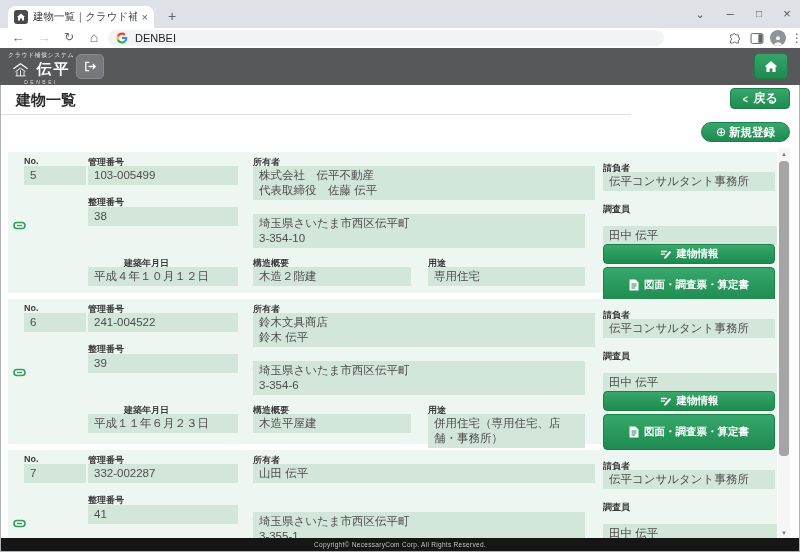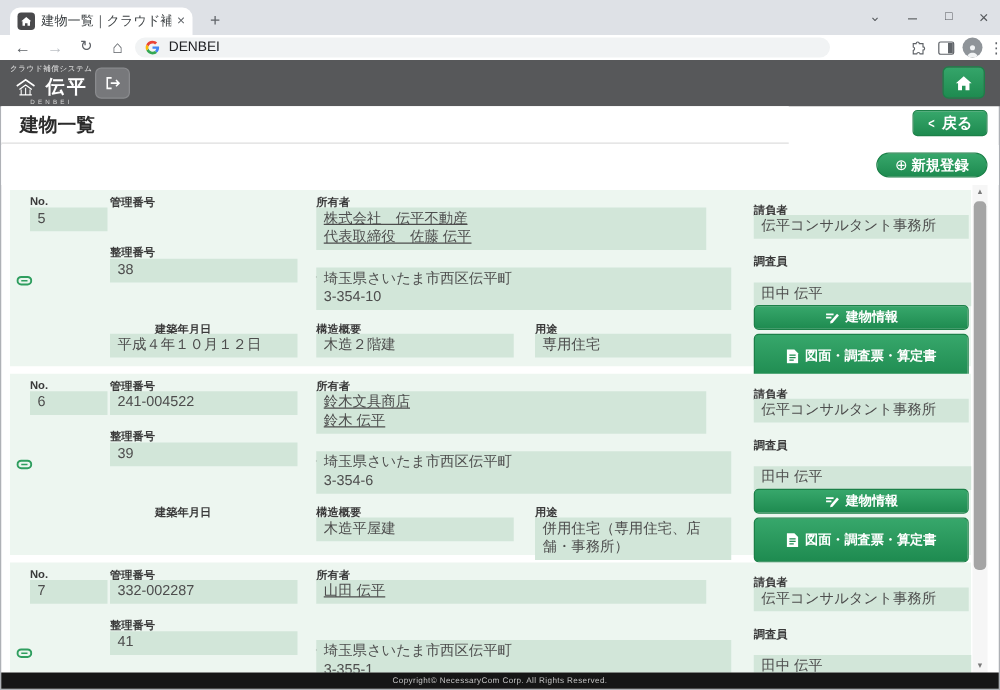--- a/index.html
+++ b/index.html
@@ -53,21 +53,21 @@
   .card.c2 { height: 145px; }
   .card.c3 { height: 141px; }
   .lbl { position: absolute; font-size: 9px; font-weight: bold; color: #3a3a3a; white-space: nowrap; }
   .fv { position: absolute; background: #d2e6d9; font-size: 11.5px; color: #4d4d4d; line-height: 15px; padding: 2px 6px; min-height: 18px; white-space: pre-line; }
   .lnk-icon { position: absolute; left: 5px; top: 64px; cursor: pointer; }
 
   .p-no-l { left: 16px; top: 4px; }        .p-no { left: 16px; top: 14px; width: 62px; }
   .p-kanri-l { left: 80px; top: 4px; }     .p-kanri { left: 80px; top: 14px; width: 150px; }
   .p-seiri-l { left: 80px; top: 44px; }    .p-seiri { left: 80px; top: 55px; width: 150px; }
   .p-built-l { left: 80px; top: 105px; padding-left: 36px; }   .p-built { left: 80px; top: 115px; width: 150px; }
-  .p-owner-l { left: 245px; top: 4px; }    .p-owner { left: 245px; top: 14px; width: 312px; text-decoration: underline; }
+  .p-owner-l { left: 245px; top: 4px; }    .p-owner { left: 245px; top: 14px; width: 342px; }
   .p-addr-l { left: 245px; top: 64px; }    .p-addr { left: 245px; top: 62px; width: 332px; }
   .p-struct-l { left: 245px; top: 105px; } .p-struct { left: 245px; top: 115px; width: 158px; }
   .p-use-l { left: 420px; top: 105px; }    .p-use { left: 420px; top: 115px; width: 157px; }
   .p-contr-l { left: 595px; top: 10px; }   .p-contr { left: 595px; top: 20px; width: 172px; }
   .p-inv-l { left: 595px; top: 51px; }     .p-inv { left: 595px; top: 44px; width: 204px; margin-top: 30px; }
   .btn-info { position: absolute; left: 595px; top: 92px; width: 172px; height: 20px; border-radius: 4px; font-size: 10.5px; gap: 5px; }
   .btn-docs { position: absolute; left: 595px; top: 115px; width: 172px; height: 36px; border-radius: 4px; font-size: 10.5px; gap: 5px; }
 
   
   #scrollbar { position: absolute; left: 778px; top: 148px; width: 12px; height: 390px; background: #f6f6f6; }
@@ -191,20 +191,21 @@
     <div class="card c1">
       <span class="lnk-icon">
         <svg width="13" height="9" viewBox="0 0 13 9">
             <rect x="1" y="1.5" width="11" height="6" rx="3" fill="#eaf5ee" stroke="#2f9e5f" stroke-width="1.6"></rect>
             <path d="M4 4.5h5" stroke="#2f9e5f" stroke-width="1.2"></path>
           </svg>
       </span>
       <span class="lbl p-no-l">No.</span>
       <div class="fv p-no">5</div>
       <span class="lbl p-kanri-l">管理番号</span>
+      <div class="fv p-kanri">103-005499</div>
       <span class="lbl p-seiri-l">整理番号</span>
       <div class="fv p-seiri">38</div>
       <span class="lbl p-built-l">建築年月日</span>
       <div class="fv p-built">平成４年１０月１２日</div>
       <span class="lbl p-owner-l">所有者</span>
       <div class="fv p-owner">株式会社　伝平不動産
 代表取締役　佐藤 伝平</div>
       <span class="lbl p-addr-l">住所</span>
       <div class="fv p-addr">埼玉県さいたま市西区伝平町
 3-354-10</div>
@@ -243,20 +244,21 @@
             <path d="M4 4.5h5" stroke="#2f9e5f" stroke-width="1.2"></path>
           </svg>
       </span>
       <span class="lbl p-no-l">No.</span>
       <div class="fv p-no">6</div>
       <span class="lbl p-kanri-l">管理番号</span>
       <div class="fv p-kanri">241-004522</div>
       <span class="lbl p-seiri-l">整理番号</span>
       <div class="fv p-seiri">39</div>
       <span class="lbl p-built-l">建築年月日</span>
+      <div class="fv p-built">平成１１年６月２３日</div>
       <span class="lbl p-owner-l">所有者</span>
       <div class="fv p-owner">鈴木文具商店
 鈴木 伝平</div>
       <span class="lbl p-addr-l">住所</span>
       <div class="fv p-addr">埼玉県さいたま市西区伝平町
 3-354-6</div>
       <span class="lbl p-struct-l">構造概要</span>
       <div class="fv p-struct">木造平屋建</div>
       <span class="lbl p-use-l">用途</span>
       <div class="fv p-use">併用住宅（専用住宅、店舗・事務所）</div>

